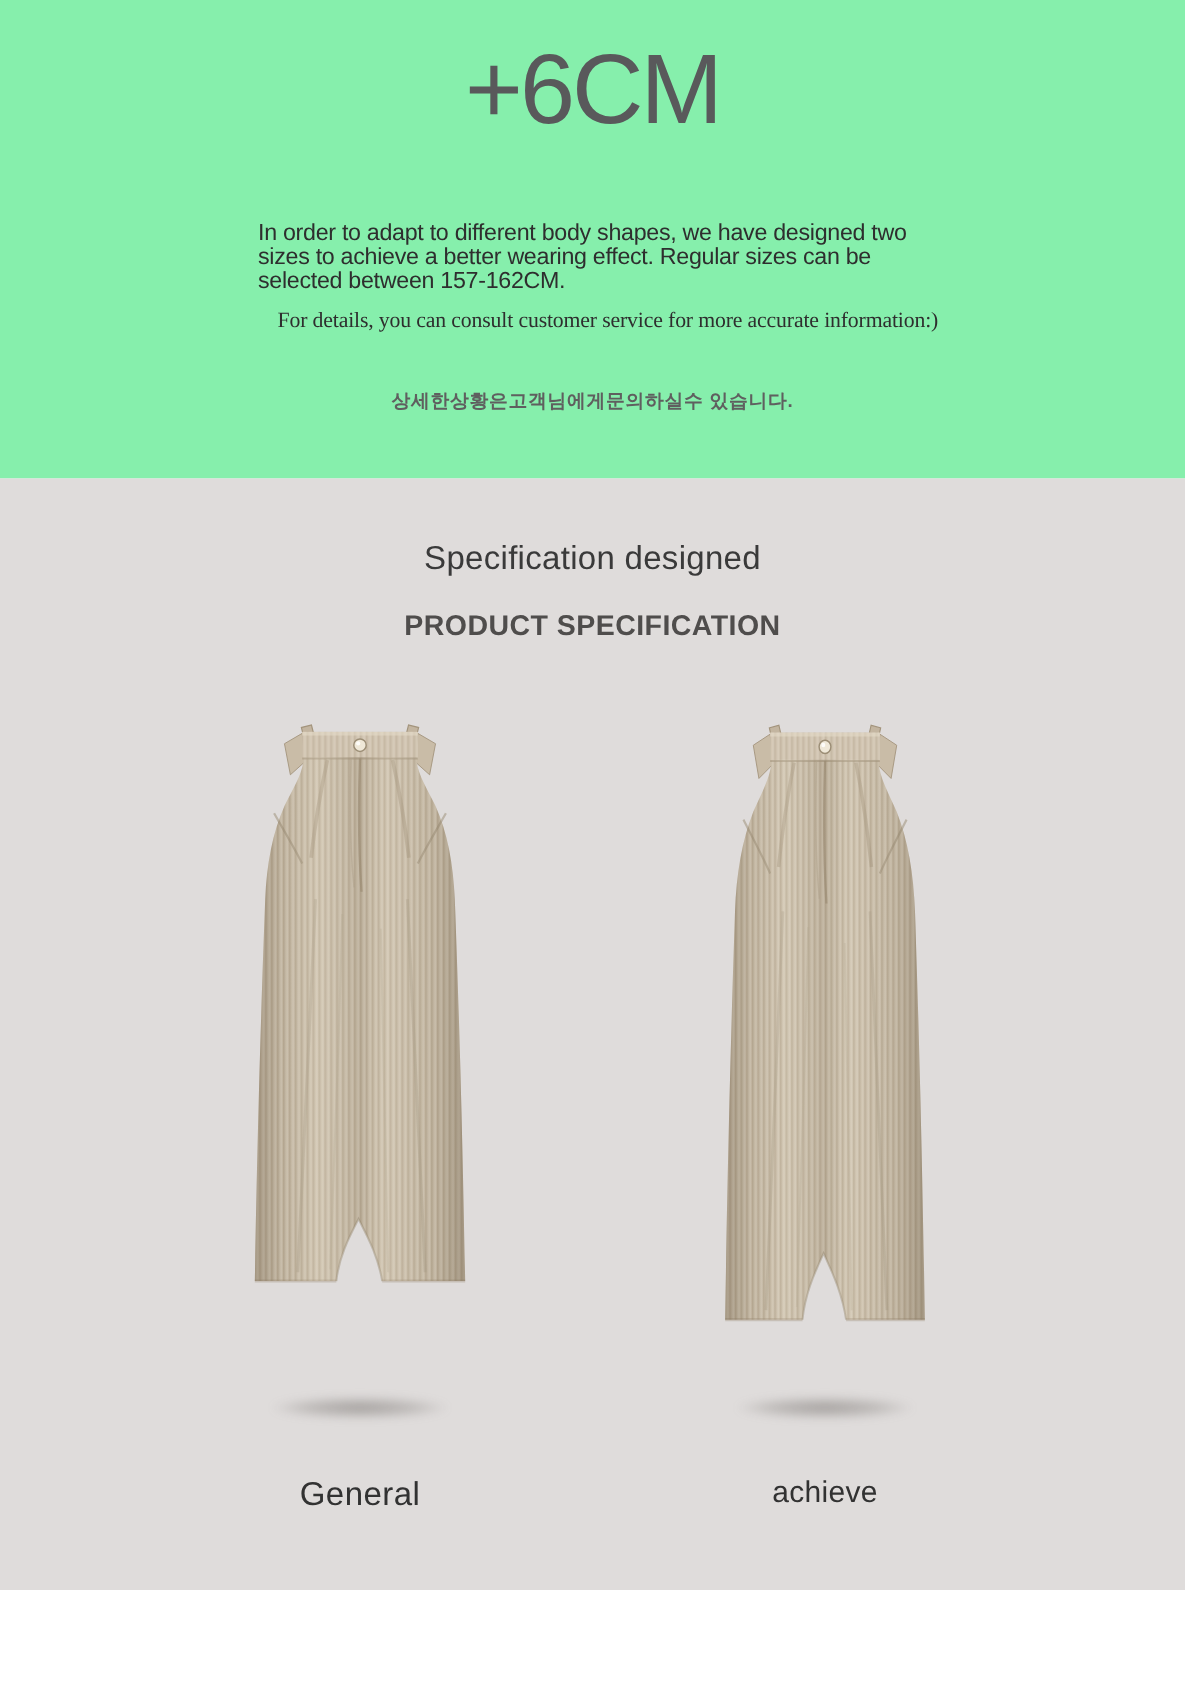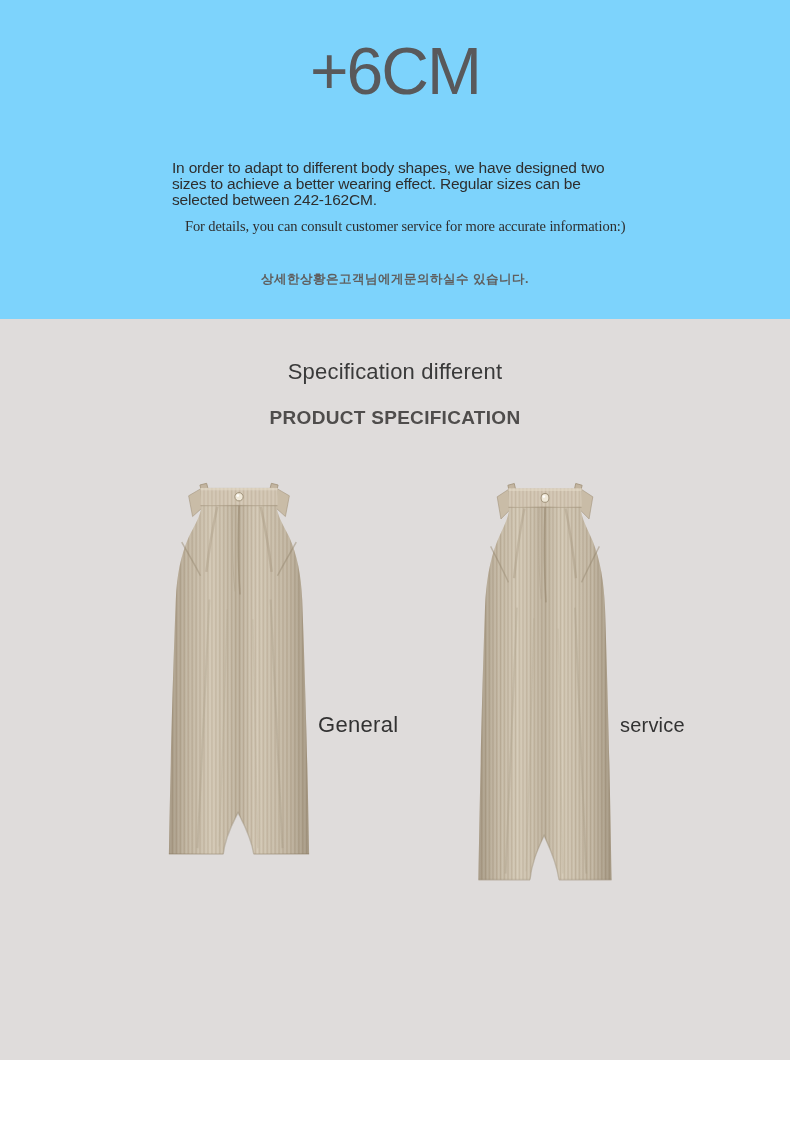--- a/index.html
+++ b/index.html
@@ -2,21 +2,21 @@
 <html><head>
 <meta charset="utf-8">
 <style>
   html,body { margin:0; padding:0; }
   body {
     width:790px; height:1134px; background:#ffffff; overflow:hidden;
     font-family:"Liberation Sans", sans-serif; color:#2e2e2e;
     -webkit-font-smoothing:antialiased;
   }
   
-  .hero { background:#7dd3fc; padding-top:40px; height:319px; box-sizing:border-box; }
+  .hero { background:#86efac; padding-top:28px; height:319px; box-sizing:border-box; }
   .headline {
     text-align:center; font-size:66px; line-height:0.95; font-weight:400;
     color:#59595b; letter-spacing:-2px; margin:0;
   }
   .intro {
     margin:57px 0 0 172px; width:466px;
     font-size:15.5px; line-height:16px; letter-spacing:-0.2px; color:#2e2e2e;
   }
   .size-note {
     margin:13px 0 0 172px; width:520px; text-align:center;
@@ -36,46 +36,46 @@
     text-align:center; font-size:22px; line-height:1.25; font-weight:400;
     color:#3a3a3a; margin:0; letter-spacing:0.2px;
   }
   .spec-subtitle {
     text-align:center; font-size:19px; line-height:1.2; font-weight:700;
     color:#4f4d4c; margin:21px 0 0 0; letter-spacing:0.3px;
   }
   .product-row {
     margin-top:52px; display:flex; justify-content:center; gap:150px;
   }
-  .product-figure { width:160px; display:flex; flex-direction:row; align-items:center; }
+  .product-figure { width:160px; display:flex; flex-direction:column; align-items:center; }
   .pants-area { height:450px; width:160px; display:flex; justify-content:center; align-items:flex-start; }
   .pants-shadow {
     width:118px; height:15px; border-radius:50%;
     background:radial-gradient(ellipse at center, rgba(118,113,110,0.55) 0%, rgba(118,113,110,0.28) 45%, rgba(118,113,110,0) 72%);
     filter:blur(3px);
   }
   .product-label {
     margin-top:37px; line-height:1.2; color:#323232; font-weight:400;
   }
   .product-label.size-general  { font-size:22px; letter-spacing:0.3px; }
   .product-label.size-lengthen { font-size:20px; letter-spacing:0.2px; }
   .defs-holder { position:absolute; width:0; height:0; overflow:hidden; }
 </style>
 </head>
 <body>
 
 <section class="hero">
   <h1 class="headline">+6CM</h1>
-  <p class="intro">In order to adapt to different body shapes, we have designed two sizes to achieve a better wearing effect. Regular sizes can be selected between 242-162CM.</p>
+  <p class="intro">In order to adapt to different body shapes, we have designed two sizes to achieve a better wearing effect. Regular sizes can be selected between 157-162CM.</p>
   <p class="service-note">For details, you can consult customer service for more accurate information:)</p>
   <p class="korean-note">상세한상황은고객님에게문의하실수 있습니다.</p>
 </section>
 
 <section class="spec">
-  <h2 class="spec-title">Specification different</h2>
+  <h2 class="spec-title">Specification designed</h2>
   <h3 class="spec-subtitle">PRODUCT SPECIFICATION</h3>
 
   <svg class="defs-holder" aria-hidden="true">
     <defs>
       <pattern id="cordPat" width="4" height="10" patternUnits="userSpaceOnUse">
         <rect width="4" height="10" fill="#cbbfab"></rect>
         <rect x="0" width="1.1" height="10" fill="#bcae98"></rect>
         <rect x="2.3" width="0.9" height="10" fill="#d6ccba"></rect>
       </pattern>
       <linearGradient id="sideShade" x1="0" y1="0" x2="1" y2="0">
@@ -139,17 +139,17 @@
       <figcaption class="product-label size-general">General</figcaption>
     </figure>
 
     <figure class="product-figure" style="margin:0">
       <div class="pants-area">
         <svg viewBox="0 0 160 382" width="150" height="403" preserveAspectRatio="none" role="img">
           <use href="#pantsArt"></use>
         </svg>
       </div>
       <div class="pants-shadow"></div>
-      <figcaption class="product-label size-lengthen">service</figcaption>
+      <figcaption class="product-label size-lengthen">achieve</figcaption>
     </figure>
 
   </div>
 </section>
 
 </body></html>

